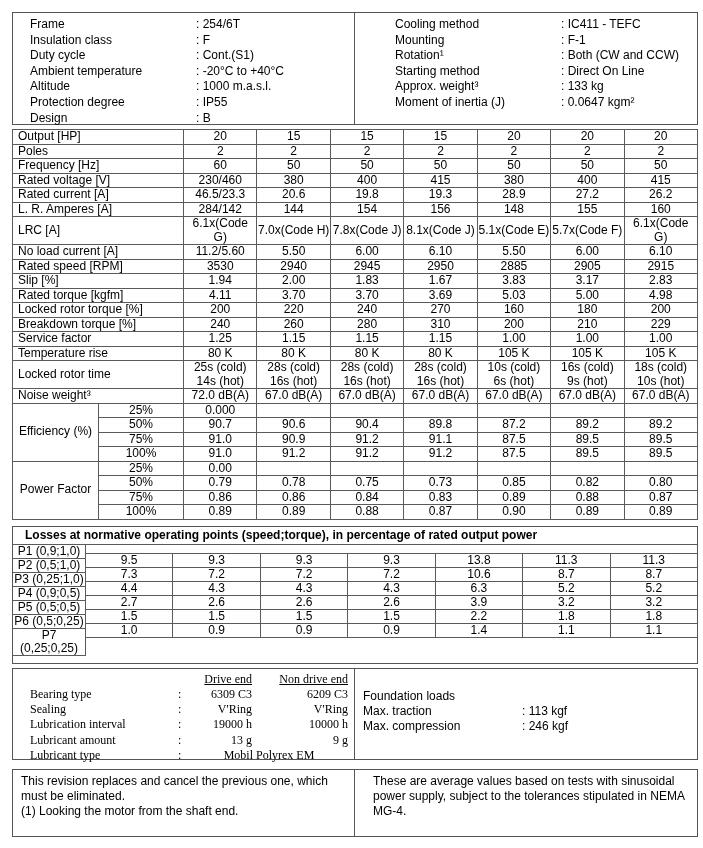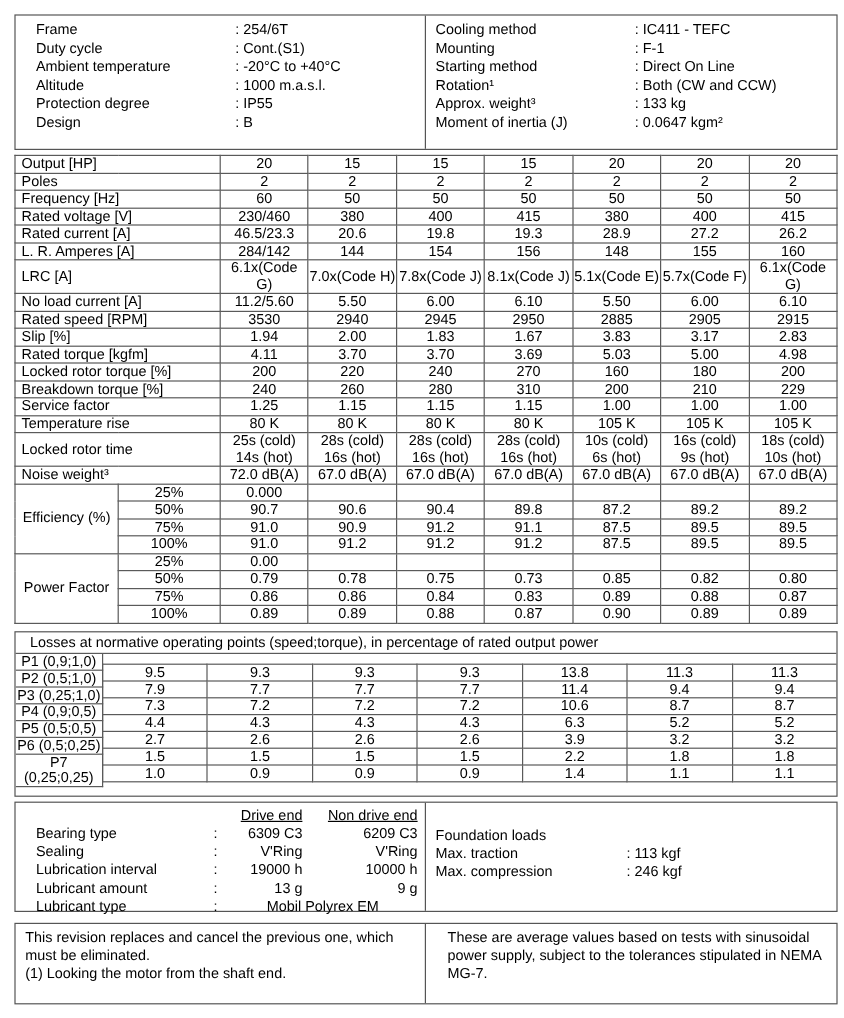--- a/index.html
+++ b/index.html
@@ -5,54 +5,54 @@
   * { box-sizing: border-box; }
   html,body { margin:0; padding:0; background:#fff; }
   body {
     width:703px; height:848px;
     font-family:"Liberation Sans", sans-serif;
     color:#000; font-size:12px;
   }
   .page { width:686px; margin:12px 0 0 12px; }
 
   
-  .info { display:flex; border:1px solid #555; height:113px; margin-bottom:4px; }
+  .info { display:flex; border:1px solid #555; height:113px; margin-bottom:4px;gap:32px; }
   .info-col { padding-top:4px; }
   .info-col.l { width:342px; border-right:1px solid #555; padding-left:17px; }
   .info-col.r { flex:1; padding-left:8px; }
   .irow { display:flex; line-height:15.6px; }
   .irow .ilbl { width:166px; flex-shrink:0; }
 
   
   table.specs { width:686px; border-collapse:collapse; table-layout:fixed; }
   .specs td {
     border:1px solid #5a5a5a; text-align:center; padding:0;
     height:14px; line-height:13.5px; vertical-align:middle; white-space:pre-line;
   }
   .specs td.rl { text-align:left; padding-left:5px; white-space:nowrap; }
   .specs td.gl { white-space:nowrap; }
   .specs td.pc { }
 
   
   .losses { border:1px solid #555; margin-top:6px; }
-  .losses-title { line-height:17px; padding-left:12px; border-bottom:1px solid #5a5a5a; }
+  .losses-title { line-height:17px; padding-left:12px; border-bottom:1px solid #5a5a5a;font-weight:bold; }
   .losses-grid { display:flex; height:118px; overflow:hidden; }
   .lg-lbl { width:78px; border-right:1px solid #5a5a5a; display:flex; align-items:center; justify-content:center; }
   .lg-pts table { border-collapse:collapse; width:73px; table-layout:fixed; margin-top:-1px; }
   .lg-pts td { border:1px solid #5a5a5a; border-left:0; text-align:center; height:13px; line-height:13px; padding:0;margin-top:28px; }
   .lg-pts tr:last-child td { height:27px; }
   .lg-vals { flex:1; }
   .lg-vals table { border-collapse:collapse; width:calc(100% + 2px); margin-left:-1px; table-layout:fixed; margin-top:8px; }
   .lg-vals td { border:1px solid #5a5a5a; text-align:center; height:13px; line-height:13px; padding:0; }
 
   
   .bf { display:flex; border:1px solid #555; height:92px; margin-top:4px; }
   .bf-l { width:342px; border-right:1px solid #555; padding:3px 0 0 17px; }
   .bf-l table { border-collapse:collapse; table-layout:fixed; width:318px; }
-  .bf-l td { padding:0; line-height:15.3px; }
+  .bf-l td { padding:0; line-height:15.3px;font-family:Liberation Serif, serif; }
   .bt-de, .bt-nde { text-align:right; }
   .bt-hdr { text-decoration:underline; }
   .bt-span { text-align:center; }
   .bf-r { flex:1; padding:3px 0 0 8px; }
   .frow { display:flex; line-height:15.3px; }
   .frow .flbl { width:159px; flex-shrink:0; }
   .f-title { line-height:16px;margin-top:16px; }
 
   
   .notes { display:flex; border:1px solid #555; height:68px; margin-top:9px;gap:10px; }
@@ -65,20 +65,24 @@
 <div class="page">
 
   <div class="info">
     <div class="info-col l">
 
         <div class="irow">
           <span class="ilbl">Frame</span>
           <span class="ival">: 254/6T</span>
         </div>
 
+        <div class="irow">
+          <span class="ilbl">Insulation class</span>
+          <span class="ival">: F</span>
+        </div>
 
         <div class="irow">
           <span class="ilbl">Duty cycle</span>
           <span class="ival">: Cont.(S1)</span>
         </div>
 
         <div class="irow">
           <span class="ilbl">Ambient temperature</span>
           <span class="ival">: -20°C to +40°C</span>
         </div>
@@ -104,27 +108,27 @@
           <span class="ilbl">Cooling method</span>
           <span class="ival">: IC411 - TEFC</span>
         </div>
 
         <div class="irow">
           <span class="ilbl">Mounting</span>
           <span class="ival">: F-1</span>
         </div>
 
         <div class="irow">
+          <span class="ilbl">Rotation¹</span>
+          <span class="ival">: Both (CW and CCW)</span>
+        </div>
+
+        <div class="irow">
           <span class="ilbl">Starting method</span>
           <span class="ival">: Direct On Line</span>
-        </div>
-
-        <div class="irow">
-          <span class="ilbl">Rotation¹</span>
-          <span class="ival">: Both (CW and CCW)</span>
         </div>
 
         <div class="irow">
           <span class="ilbl">Approx. weight³</span>
           <span class="ival">: 133 kg</span>
         </div>
 
         <div class="irow">
           <span class="ilbl">Moment of inertia (J)</span>
           <span class="ival">: 0.0647 kgm²</span>
@@ -474,29 +478,20 @@
               <tr>
                 <td>9.5</td>
                 <td>9.3</td>
                 <td>9.3</td>
                 <td>9.3</td>
                 <td>13.8</td>
                 <td>11.3</td>
                 <td>11.3</td>
               </tr>
 
-              <tr>
-                <td>7.9</td>
-                <td>7.7</td>
-                <td>7.7</td>
-                <td>7.7</td>
-                <td>11.4</td>
-                <td>9.4</td>
-                <td>9.4</td>
-              </tr>
 
               <tr>
                 <td>7.3</td>
                 <td>7.2</td>
                 <td>7.2</td>
                 <td>7.2</td>
                 <td>10.6</td>
                 <td>8.7</td>
                 <td>8.7</td>
               </tr>
@@ -618,17 +613,17 @@
         </div>
     </div>
   </div>
 
   <div class="notes">
     <div class="notes-l">
       <div>This revision replaces and cancel the previous one, which must be eliminated.</div>
       <div>(1) Looking the motor from the shaft end.</div>
     </div>
     <div class="notes-r">
-      <div>These are average values based on tests with sinusoidal power supply, subject to the tolerances stipulated in NEMA MG-7.</div>
+      <div>These are average values based on tests with sinusoidal power supply, subject to the tolerances stipulated in NEMA MG-4.</div>
     </div>
   </div>
 
 </div>
 
 </body></html>

